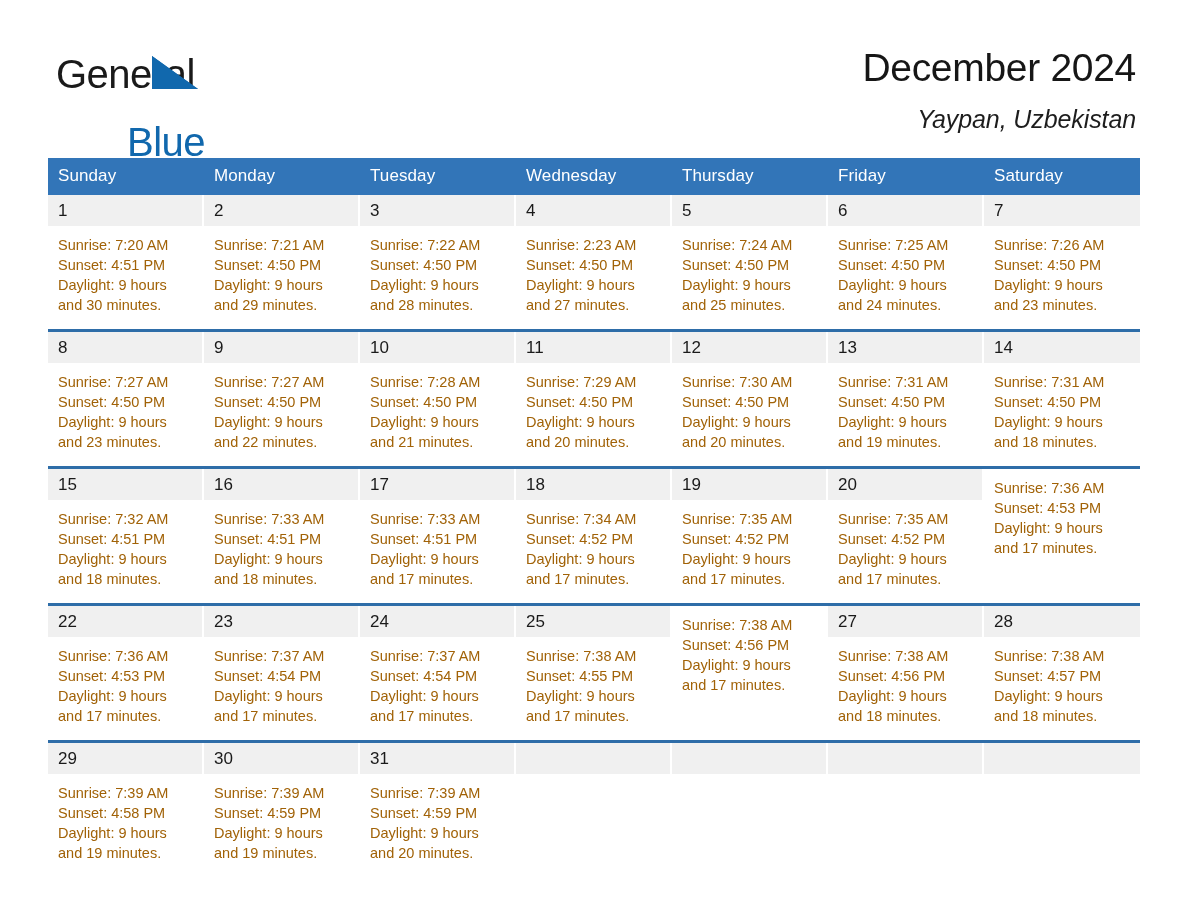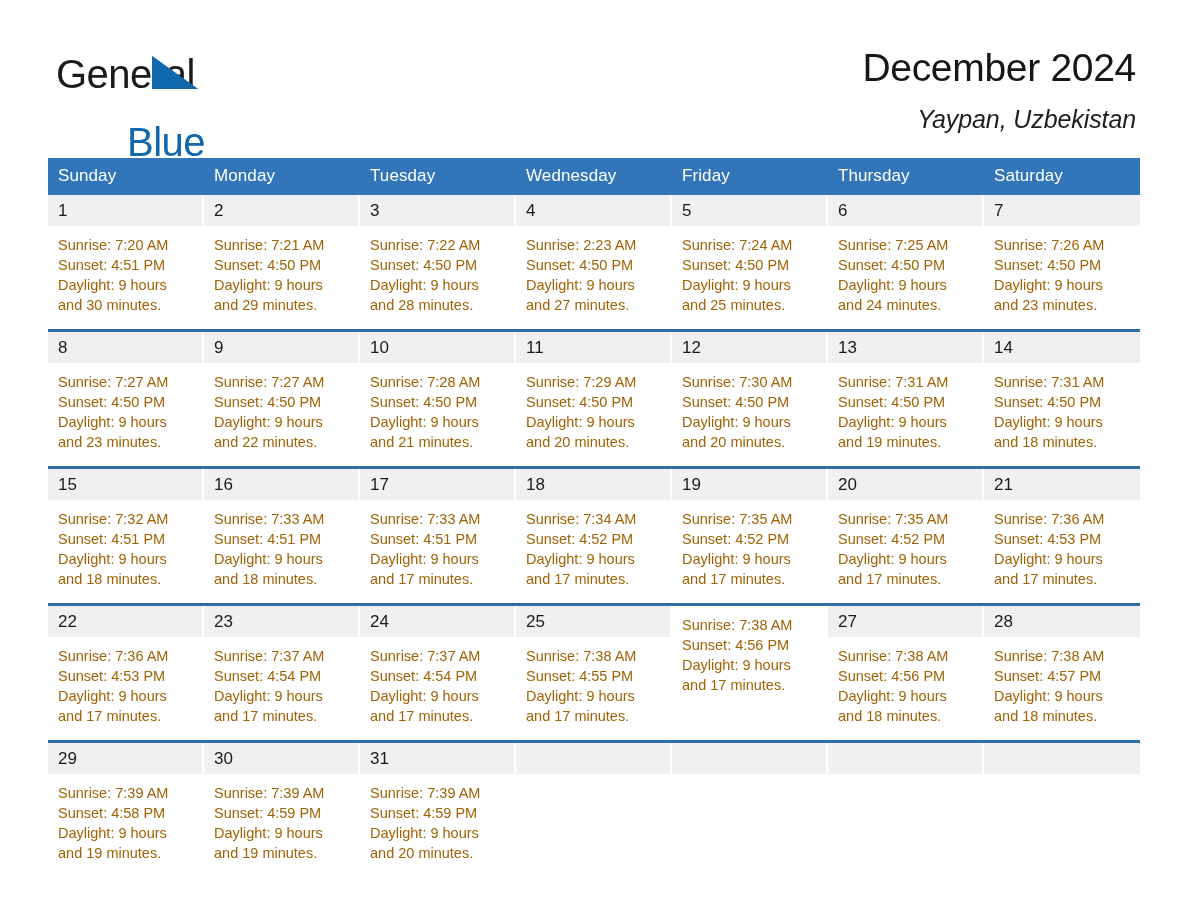--- a/index.html
+++ b/index.html
@@ -153,22 +153,22 @@
     </div>
 
   </div>
 
   <div class="calendar">
     <div class="cal-head">
       <div class="hcell">Sunday</div>
       <div class="hcell">Monday</div>
       <div class="hcell">Tuesday</div>
       <div class="hcell">Wednesday</div>
+      <div class="hcell">Thursday</div>
       <div class="hcell">Friday</div>
-      <div class="hcell">Thursday</div>
       <div class="hcell">Saturday</div>
     </div>
     <div id="weeks-container">
         <div class="week first">
           <div class="day">
             <div class="day-num">1</div>
             <div class="day-info">
               <div>Sunrise: 7:20 AM</div>
               <div>Sunset: 4:51 PM</div>
               <div>Daylight: 9 hours</div>
@@ -344,21 +344,20 @@
           <div class="day">
             <div class="day-num">20</div>
             <div class="day-info">
               <div>Sunrise: 7:35 AM</div>
               <div>Sunset: 4:52 PM</div>
               <div>Daylight: 9 hours</div>
               <div>and 17 minutes.</div>
             </div>
           </div>
           <div class="day last">
-            <div class="day-num">21</div>
             <div class="day-info">
               <div>Sunrise: 7:36 AM</div>
               <div>Sunset: 4:53 PM</div>
               <div>Daylight: 9 hours</div>
               <div>and 17 minutes.</div>
             </div>
           </div>
         </div>
         <div class="week">
           <div class="day">

